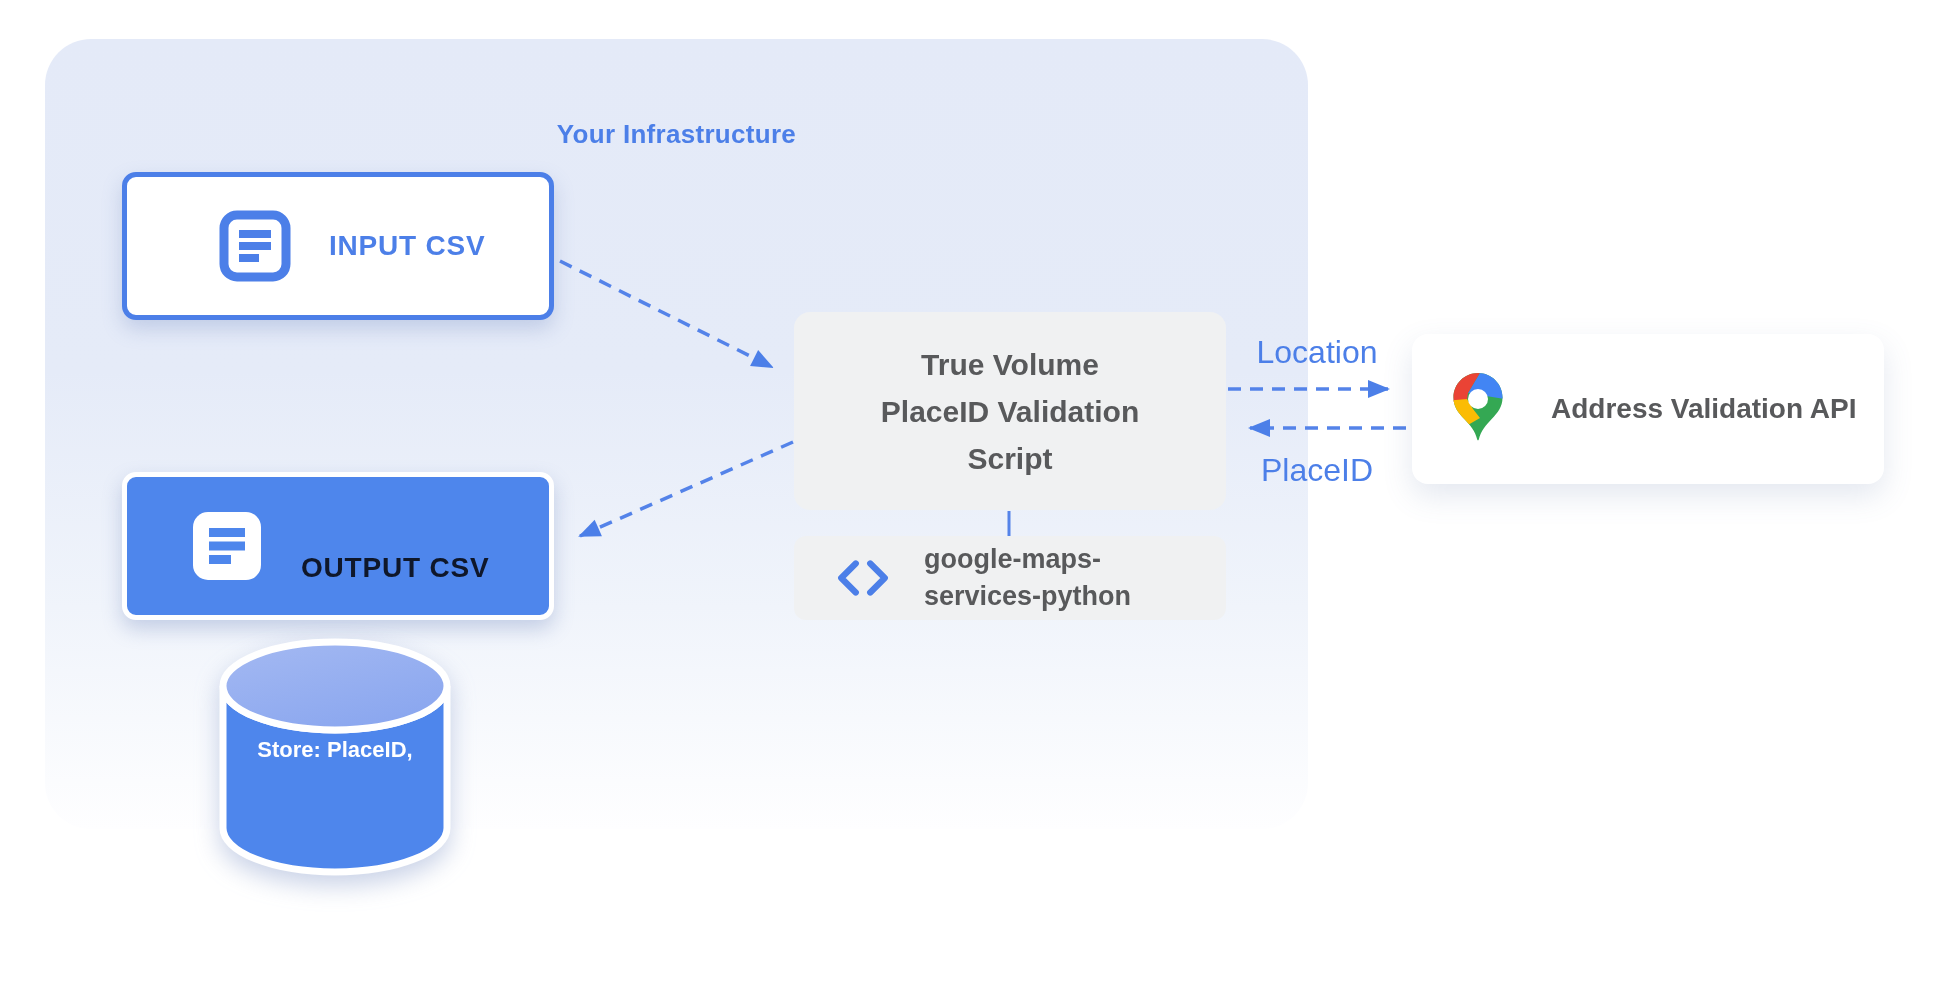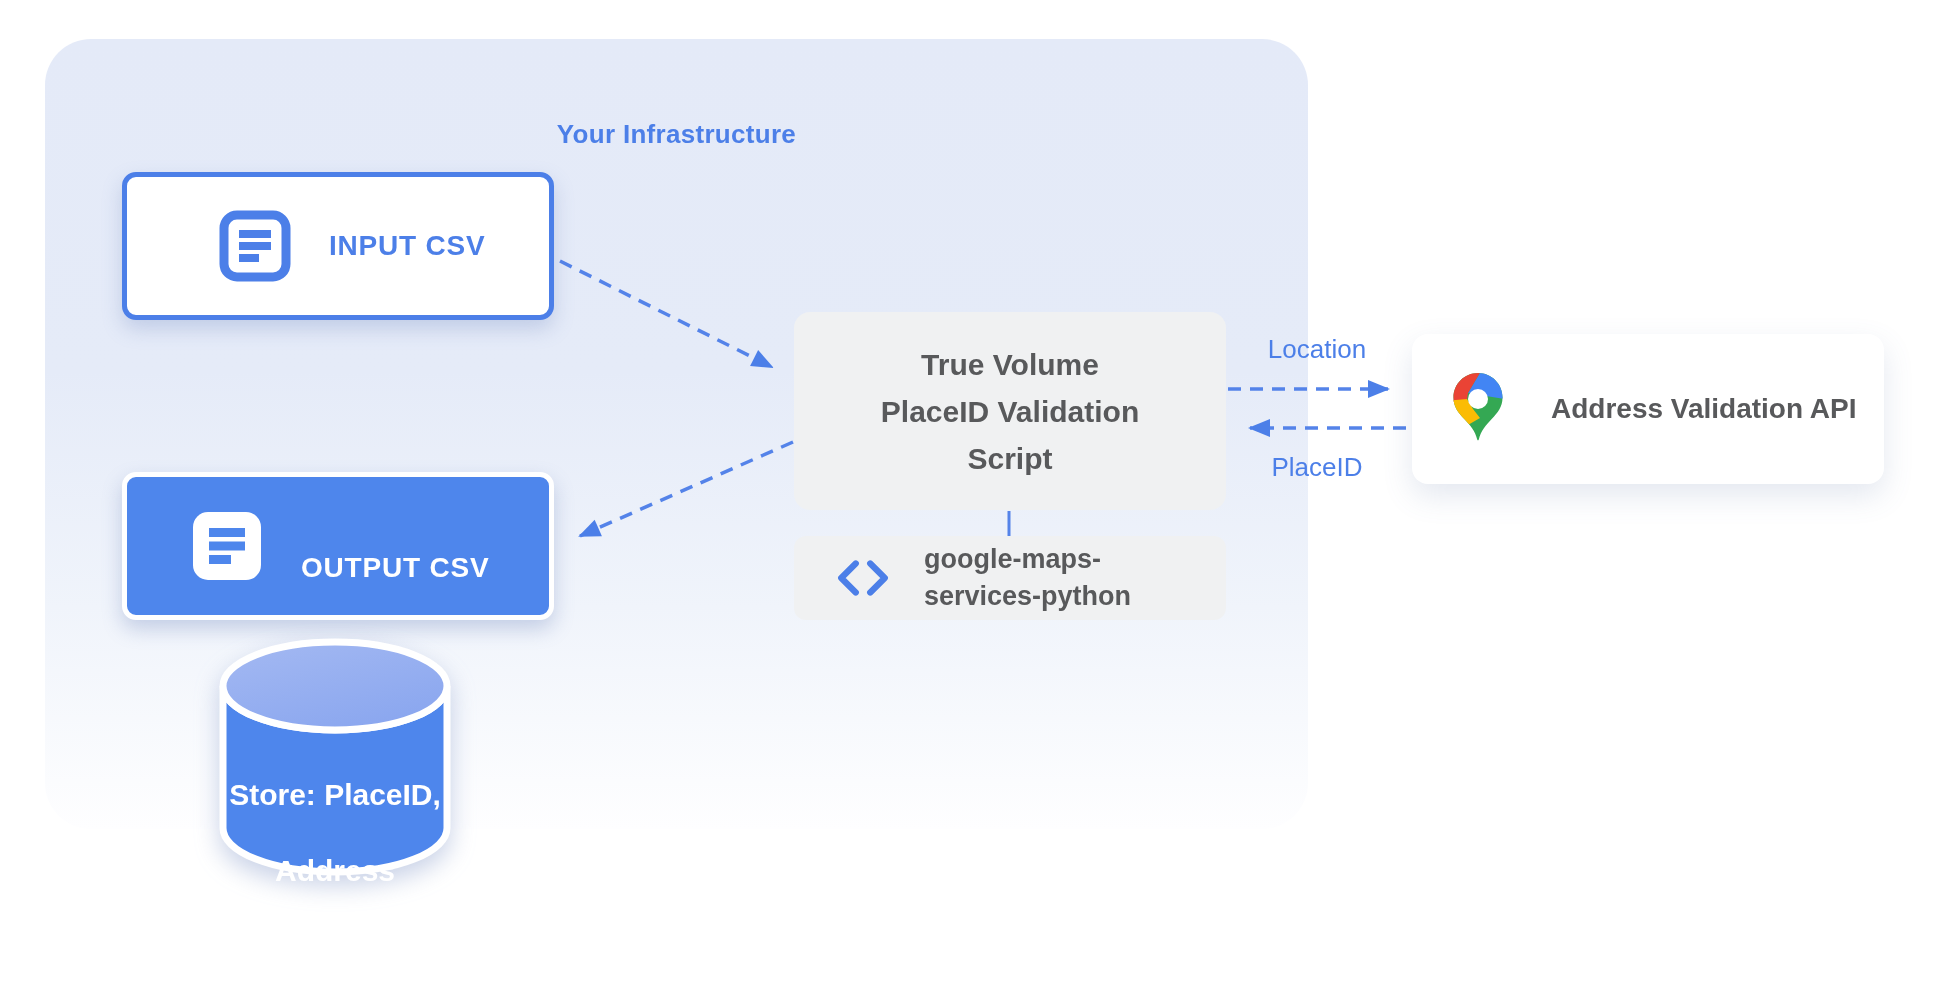--- a/index.html
+++ b/index.html
@@ -47,21 +47,21 @@
 
   .output-box {
     left:122px; top:472px; width:432px; height:148px;
     background:#4e86ec;
     border:5px solid #ffffff;
     border-radius:14px;
     box-shadow:0 9px 20px rgba(100,125,185,0.32);
     padding-left:64px; gap:38px;
   }
   .output-box .csv-label {
-    font-size:28px; font-weight:bold; color:#ffffff; letter-spacing:0.8px;margin-top:44px;
+    font-size:28px; font-weight:bold; color:#0f172a; letter-spacing:0.8px;margin-top:44px;
   }
 
   .script-box {
     left:794px; top:312px; width:432px; height:198px;
     background:#f0f1f2;
     border-radius:16px;
     flex-direction:column; justify-content:center;
   }
   .script-box .line {
     font-size:30px; font-weight:bold; color:#58595b;
@@ -91,27 +91,27 @@
   }
 
   
   .cylinder-wrap { position:absolute; left:210px; top:630px; width:250px; height:258px; }
   .cylinder-wrap svg { filter:drop-shadow(0 10px 12px rgba(100,125,185,0.35)); }
   .cyl-text {
     position:absolute; left:0; top:104px; width:250px;
     text-align:center;
   }
   .cyl-text .line {
-    font-size:30px; font-weight:bold; color:#ffffff; line-height:31px; white-space:nowrap;margin-top:45px;
+    font-size:22px; font-weight:bold; color:#ffffff; line-height:31px; white-space:nowrap;
   }
 
   
   .edge-label {
     position:absolute;
-    font-size:26px; font-weight:500; color:#4c7fe8;
+    font-size:32px; font-weight:500; color:#4c7fe8;
     text-align:center; white-space:nowrap;
   }
   .location-label { left:1226px; top:334px; width:182px; }
   .placeid-label  { left:1226px; top:452px; width:182px; }
 
   
   .edges-svg { position:absolute; left:0; top:0; width:1954px; height:988px; pointer-events:none; }
 </style>
 </head>
 <body>
@@ -161,21 +161,20 @@
         <linearGradient id="cylTop" x1="0" y1="0" x2="0.6" y2="1">
           <stop offset="0" stop-color="#a4b9f2"></stop>
           <stop offset="1" stop-color="#8ba7ef"></stop>
         </linearGradient>
       </defs>
       <path d="M13,56 L13,198 A112,44 0 0 0 237,198 L237,56 A112,44 0 0 1 13,56 Z" fill="#4e86ec" stroke="#ffffff" stroke-width="7"></path>
       <ellipse cx="125" cy="56" rx="112" ry="44" fill="url(#cylTop)" stroke="#ffffff" stroke-width="7"></ellipse>
     </svg>
     <div class="cyl-text">
       <div class="line">Store: PlaceID,</div>
-      <div class="line">Address</div>
     </div>
   </div>
 
   <div class="node script-box">
     <div class="line">True Volume</div>
     <div class="line">PlaceID Validation</div>
     <div class="line">Script</div>
   </div>
 
   <div class="node library-box">

